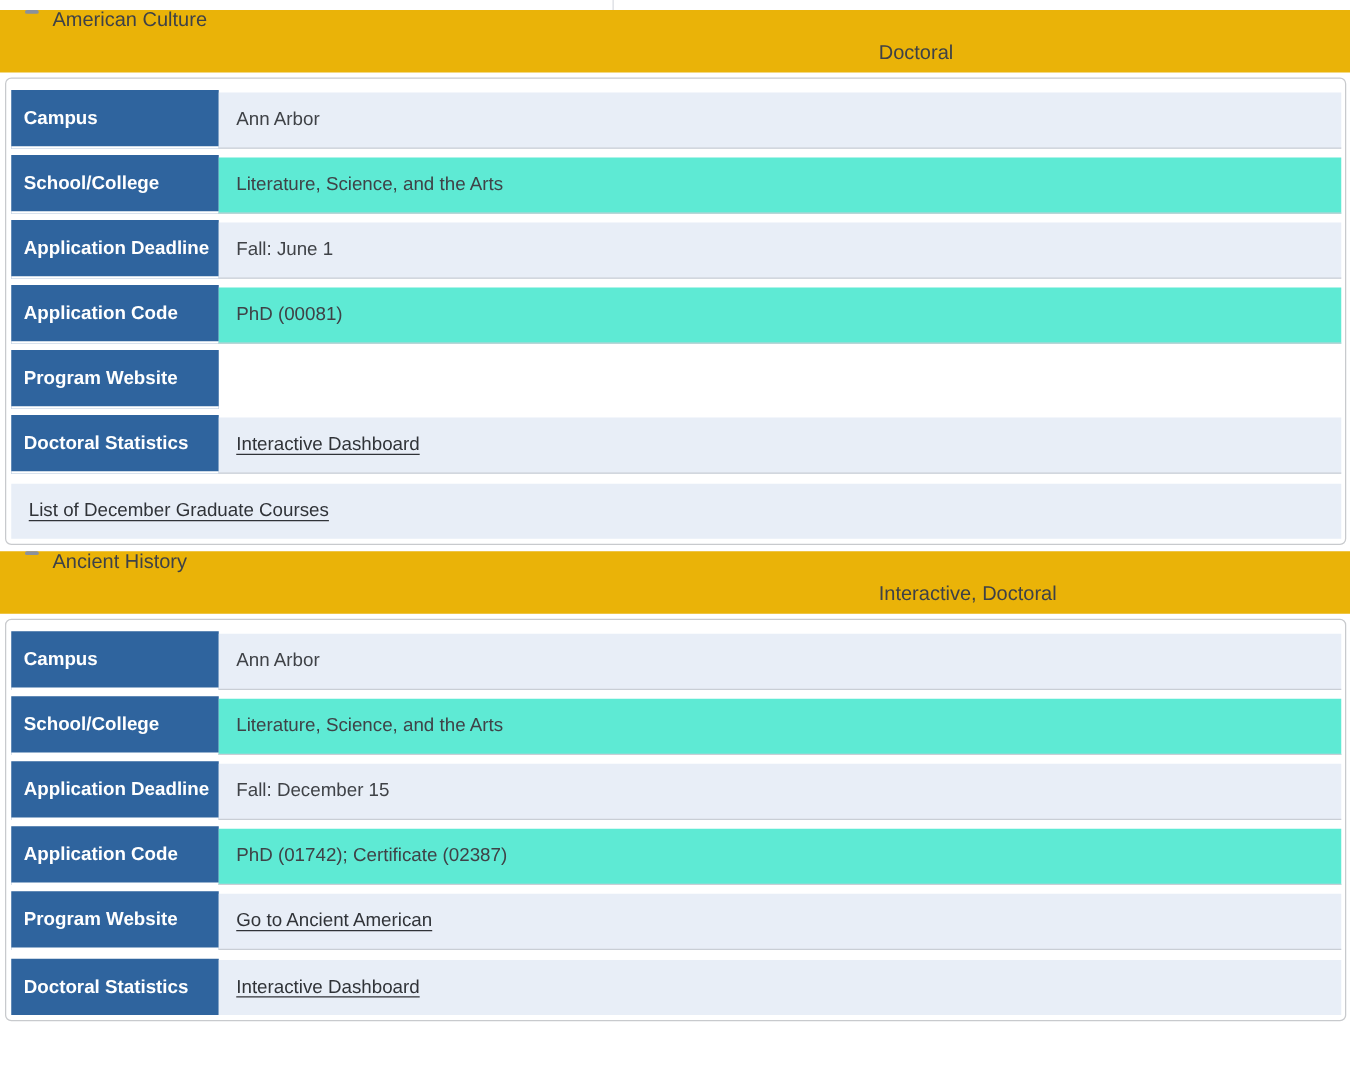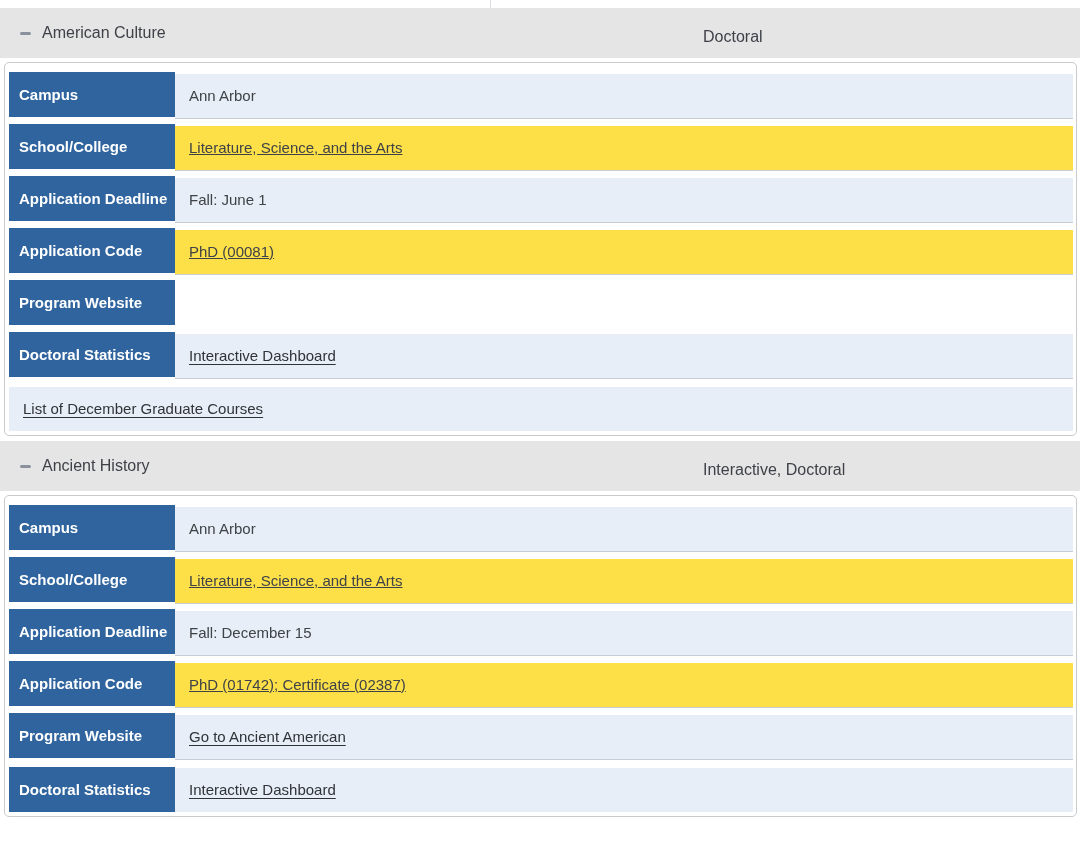--- a/index.html
+++ b/index.html
@@ -22,44 +22,44 @@
   .top-divider {
     position: absolute;
     left: 490px;
     top: 0;
     width: 1px;
     height: 8px;
     background: #d9dce1;
   }
   .accordion-header {
     height: 50px;
-    background: #e5e5e5;
+    background: #eab308;
     position: relative;
     display: flex;
-    align-items: center;
+    align-items: flex-start;
     cursor: pointer;
   }
   .minus-icon {
     display: inline-block;
     width: 11px;
     height: 3px;
     background: #8b919c;
     border-radius: 1.5px;
     margin-left: 20px;
     flex: 0 0 auto;
   }
   .program-title {
     margin-left: 11px;
     font-size: 16px;
     color: #3e4147;
   }
   .program-degrees {
     position: absolute;
     left: 703px;
-    top: 4px;
+    top: 10px;
     height: 50px;
     display: flex;
     align-items: center;
     font-size: 16px;
     color: #3e4147;
   }
   .card {
     margin: 4px 3px 5px 4px;
     border: 1px solid #c8cacd;
     border-radius: 5px;
@@ -90,21 +90,21 @@
     box-sizing: border-box;
     display: flex;
     align-items: center;
     padding: 11px 10px 11px 14px;
     font-size: 15px;
     line-height: 1.5;
     color: #3f4247;
     border-bottom: 1px solid #c9ced5;
   }
   .detail-row.alt .detail-value { background: #e8eef7; }
-  .detail-row.plain .detail-value { background: #fde047; text-decoration: underline; }
+  .detail-row.plain .detail-value { background: #5eead4; }
   .detail-row.last .detail-label { border-bottom: none; }
   .detail-row.last .detail-value { border-bottom: none; }
   .detail-value a {
     color: #303338;
     text-decoration: underline;
     text-underline-offset: 3px;
     text-decoration-thickness: 1px;
   }
 </style>
 </head>

